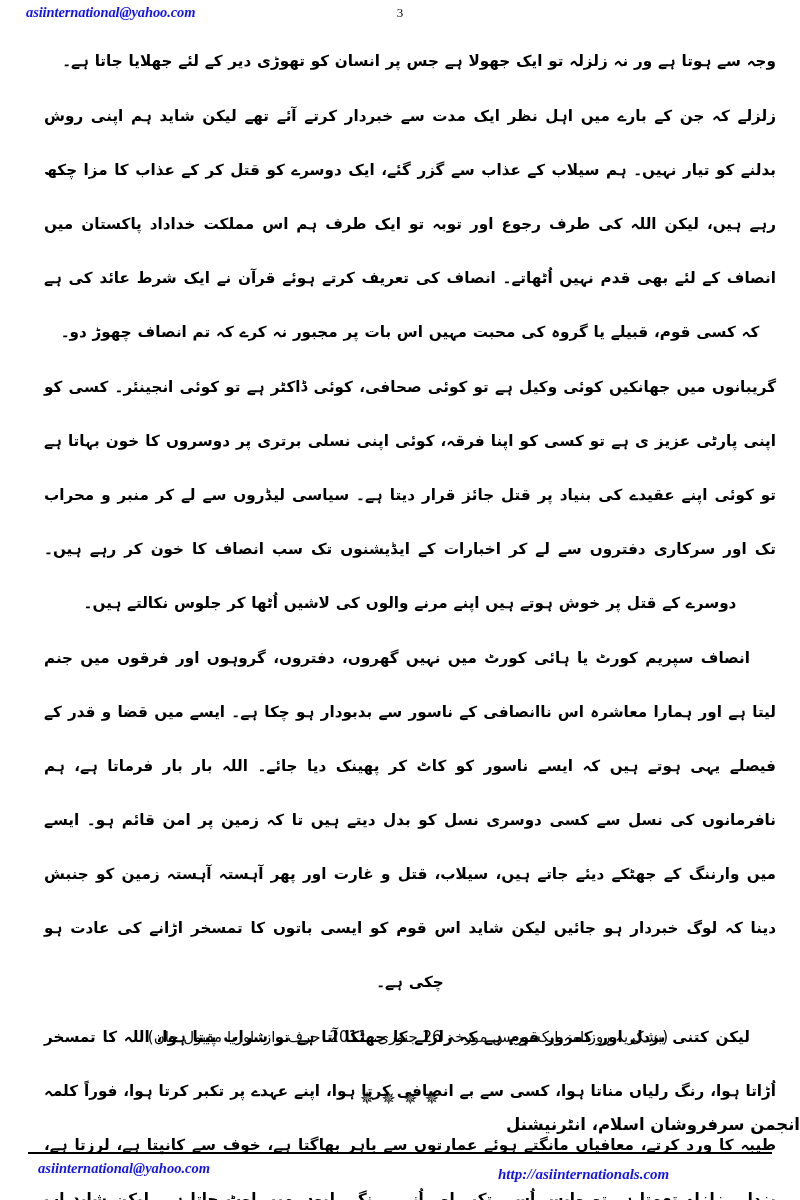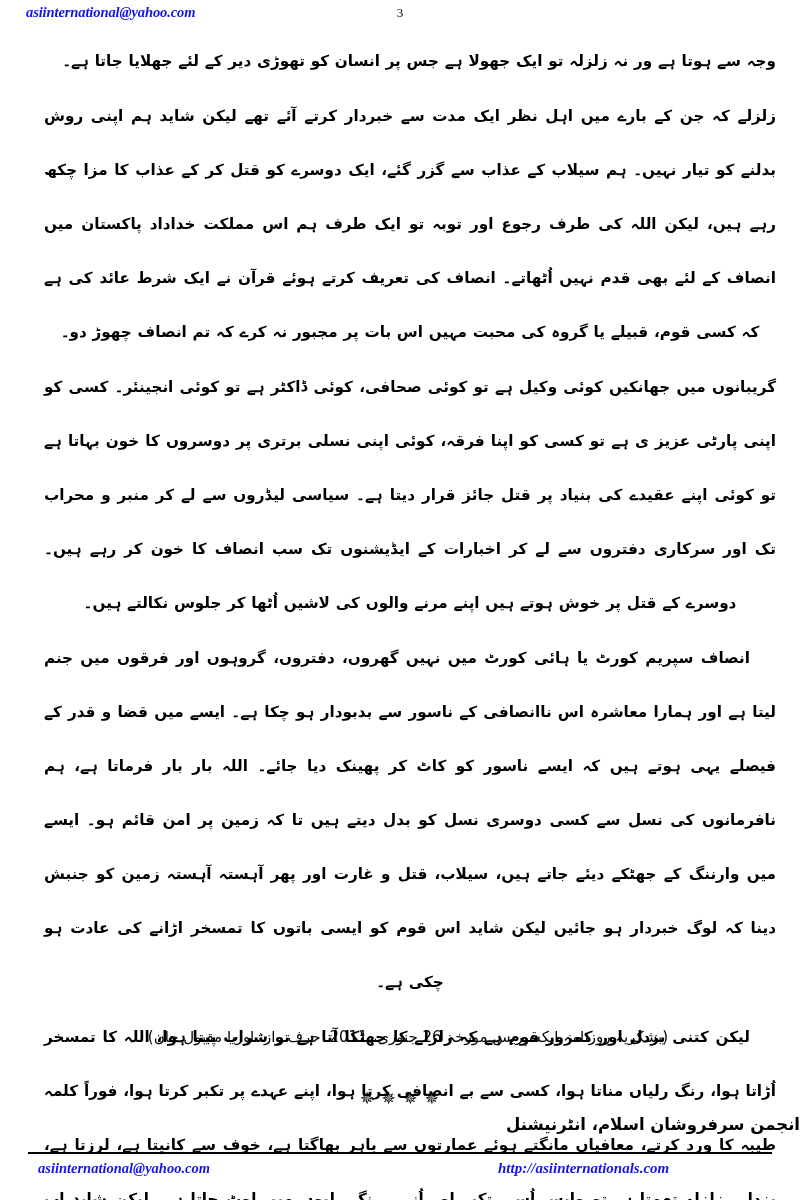--- a/index.html
+++ b/index.html
@@ -155,21 +155,21 @@
     left: 38px;
     font-family: "Liberation Serif", "DejaVu Serif", serif;
     font-style: italic;
     font-weight: bold;
     font-size: 14.5px;
     color: #1414e6;
     white-space: nowrap;
   }
   .footer-url {
     position: absolute;
-    top: 2px;
+    top: 8px;
     left: 498px;
     font-family: "Liberation Serif", "DejaVu Serif", serif;
     font-style: italic;
     font-weight: bold;
     font-size: 15px;
     color: #1414e6;
     white-space: nowrap;
   }
 </style>
 </head>

